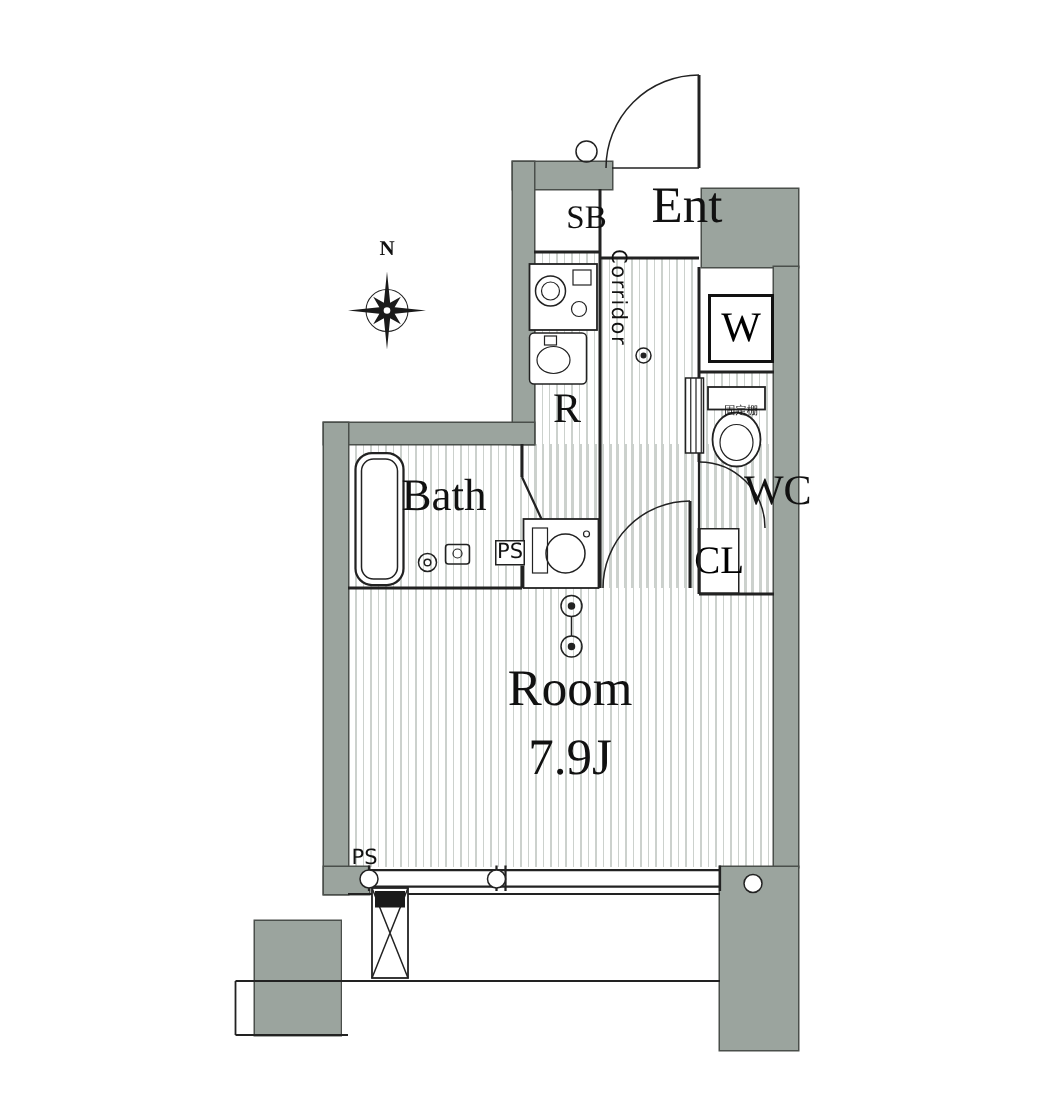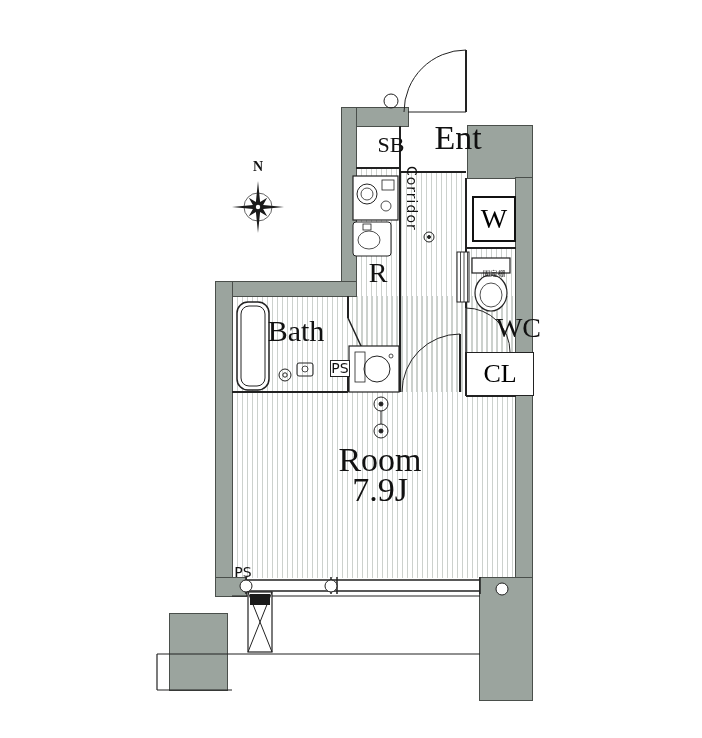--- a/index.html
+++ b/index.html
@@ -49,21 +49,21 @@
   <div class="wall" style="left:342px;top:108px;width:14px;height:188px;"></div>
   <div class="wall" style="left:216px;top:282px;width:140px;height:14px;"></div>
   <div class="wall" style="left:216px;top:282px;width:16px;height:314px;"></div>
   <div class="wall" style="left:216px;top:578px;width:30px;height:18px;"></div>
   <div class="wall" style="left:480px;top:578px;width:52px;height:122px;"></div>
   <div class="wall" style="left:170px;top:614px;width:57px;height:76px;"></div>
 
   <div class="whitebox thickbordered center-box" style="left:472px;top:196px;width:44px;height:46px;">
     <span class="lbl-md">W</span>
   </div>
-  <div class="whitebox bordered center-box" style="left:466px;top:352px;width:68px;height:44px;">
+  <div class="whitebox bordered center-box" style="left:466px;top:352px;width:27px;height:44px;">
     <span class="lbl-md" style="font-size:26px;">CL</span>
   </div>
 
   <svg class="overlay" width="702" height="738" viewBox="0 0 702 738">
     <g stroke="#222" fill="none">
 
       <g stroke-width="2">
         <path d="M400 126 V392"></path>
         <path d="M356 168 H400"></path>
         <path d="M400 172 H466"></path>
@@ -179,19 +179,19 @@
     </g>
   </svg>
 
   <div class="label lbl-sm" style="left:368px;top:133px;width:46px;">SB</div>
   <div class="label lbl-xl" style="left:400px;top:120px;width:68px;margin-left:24px;">Ent</div>
   <div class="label lbl-xs vertical" style="left:404px;top:166px;height:60px;">Corridor</div>
   <div class="label lbl-md" style="left:356px;top:258px;width:44px;">R</div>
   <div class="label lbl-lg" style="left:248px;top:315px;width:96px;">Bath</div>
   <div class="label lbl-md" style="left:482px;top:313px;width:73px;">WC</div>
   <div class="label lbl-xl" style="left:310px;top:442px;width:140px;">Room</div>
-  <div class="label lbl-xl" style="left:310px;top:472px;width:140px;font-family:Liberation Serif, serif;">7.9J</div>
+  <div class="label lbl-xl" style="left:310px;top:488px;width:140px;font-family:Liberation Serif, serif;">7.9J</div>
   <div class="label lbl-xs ps-box center-box" style="left:330px;top:360px;width:20px;height:17px;">PS</div>
   <div class="label lbl-xs" style="left:232px;top:565px;width:22px;">PS</div>
   <div class="label lbl-xxs" style="left:472px;top:246px;width:44px;margin-top:24px;">固定棚</div>
   <div class="label" style="left:248px;top:160px;width:20px;font-size:14px;font-weight:bold;">N</div>
 
 </div>
 
 </body></html>

